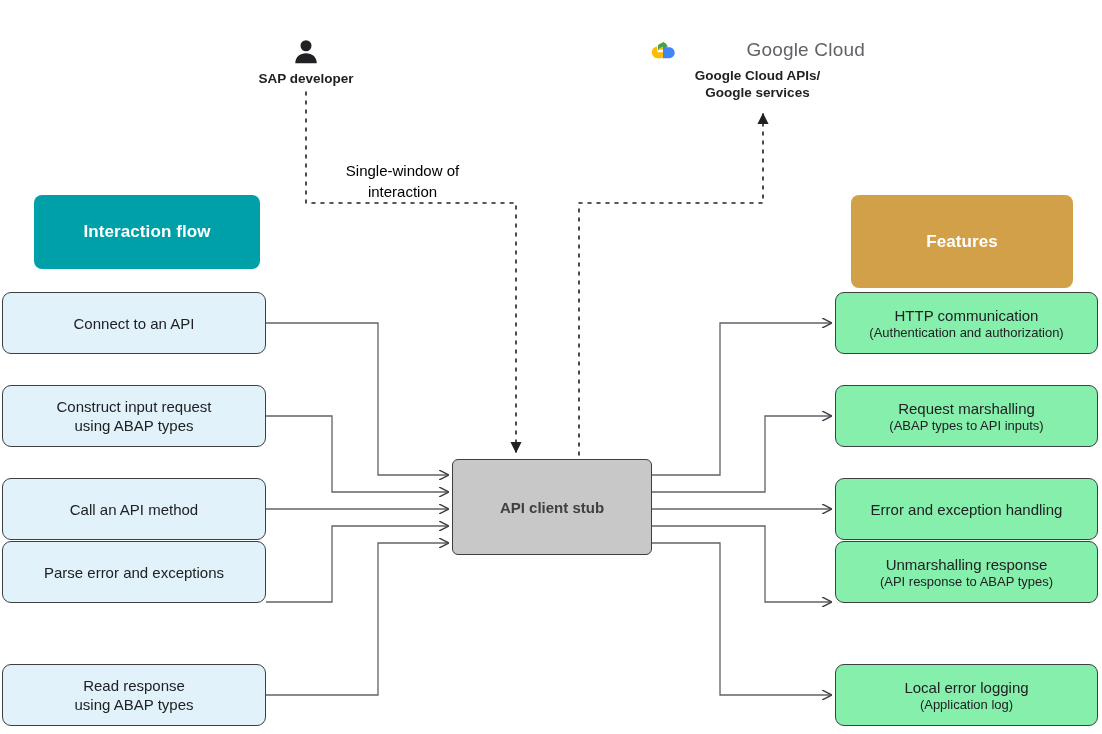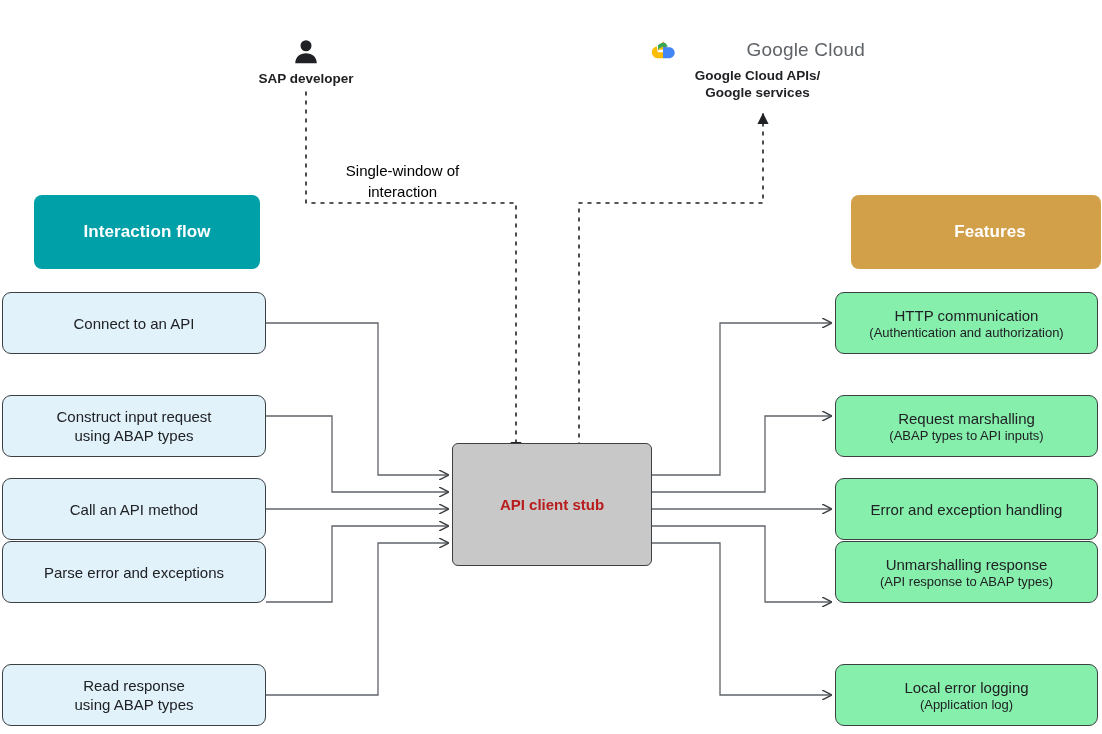--- a/index.html
+++ b/index.html
@@ -35,23 +35,22 @@
     font-weight: bold;
     font-size: 17px;
     letter-spacing: 0.1px;
   }
   #header-interaction-flow {
     left: 22px; top: 195px; width: 226px; height: 74px;
     background: #00A0A8;
     margin-left: 12px;
   }
   #header-features {
-    left: 851px; top: 195px; width: 222px; height: 74px;
+    left: 851px; top: 195px; width: 222px; height: 93px;
     background: #D3A04A;
-    padding-left: 28px;
   }
 
   
   .flow-box {
     position: absolute;
     box-sizing: border-box;
     display: flex;
     flex-direction: column;
     align-items: center;
     justify-content: center;
@@ -77,40 +76,40 @@
     line-height: 19px;
   }
   .box-sub {
     font-size: 13px;
     color: #202124;
     line-height: 16px;
   }
 
   
   .row1 { top: 292px; }
-  .row2 { top: 395px; }
+  .row2 { top: 385px; }
   .row3 { top: 478px; }
   .row4 { top: 541px; }
   .row5 { top: 664px; }
 
   
   #api-client-stub {
     position: absolute;
-    left: 452px; top: 443px;
-    width: 200px; height: 123px;
+    left: 452px; top: 459px;
+    width: 200px; height: 96px;
     box-sizing: border-box;
     background: #C8C8C8;
     border: 1px solid #3c4043;
     border-radius: 6px;
     display: flex;
     align-items: center;
     justify-content: center;
     font-size: 15px;
     font-weight: bold;
-    color: #b91c1c;
+    color: #404040;
   }
 
   
   #sap-developer {
     position: absolute;
     left: 236px; top: 36px;
     width: 140px;
     text-align: center;
   }
   #sap-developer .actor-label {

